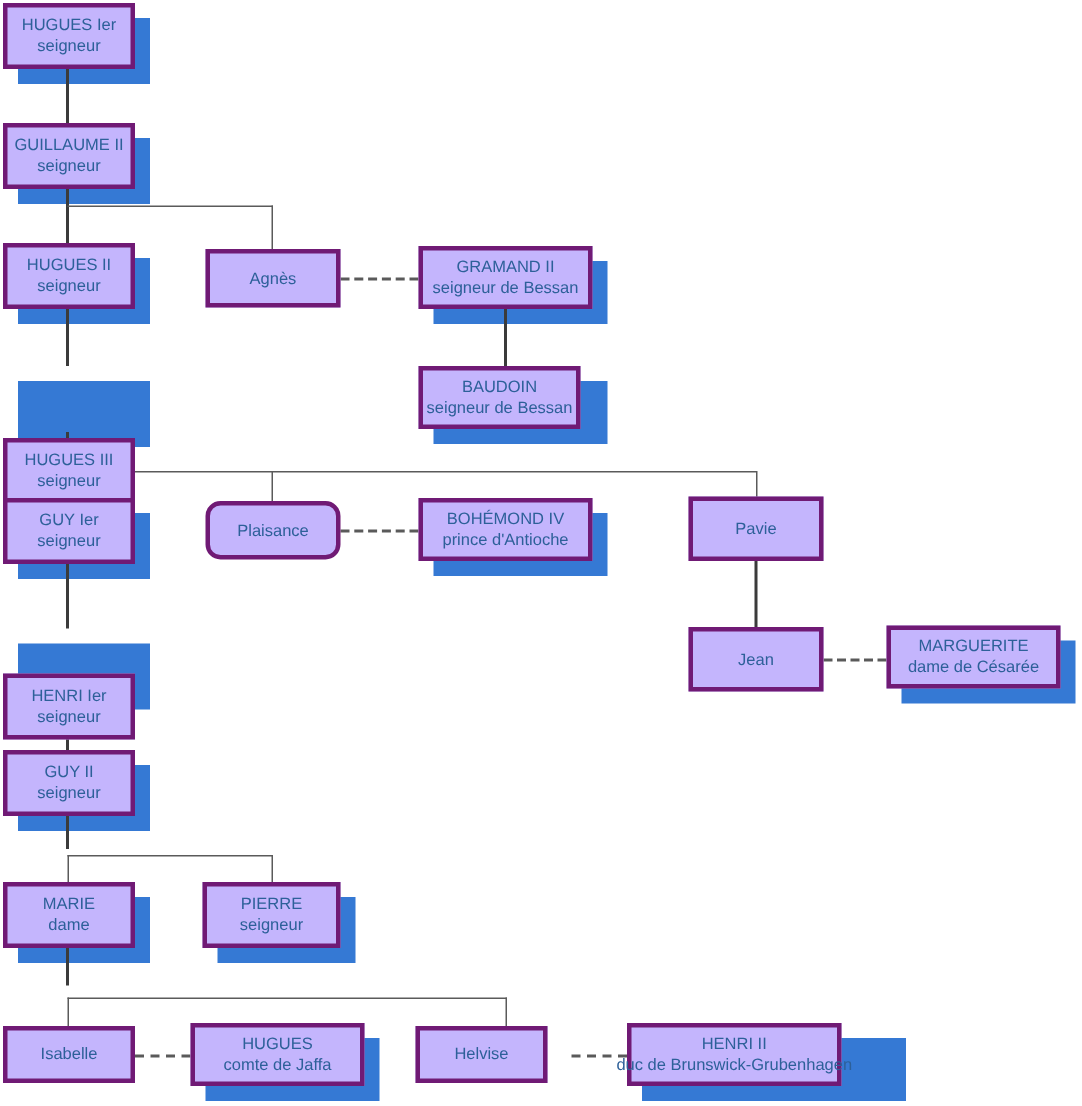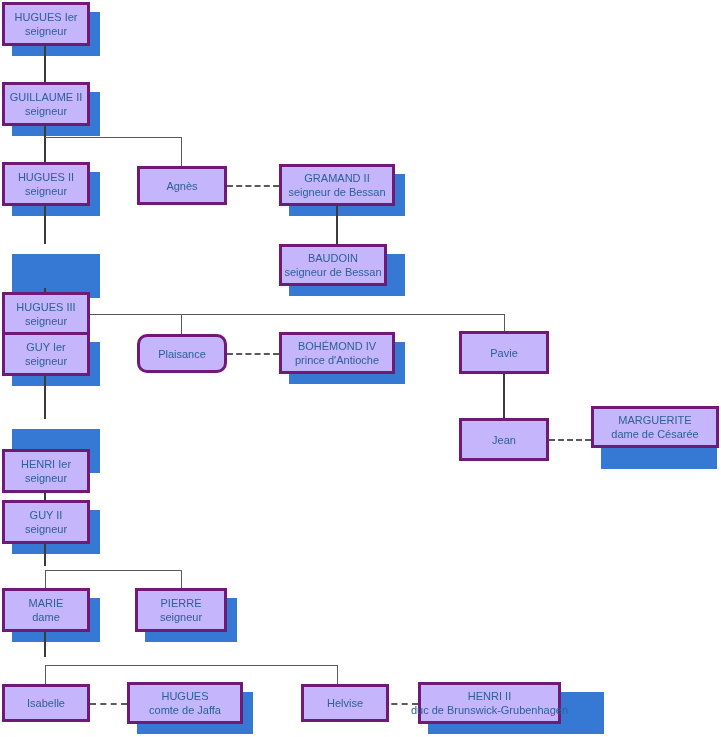--- a/index.html
+++ b/index.html
@@ -147,21 +147,21 @@
       <div class="node" style="left: 459px; top: 331px; width: 90px; height: 43px;">
         <span class="l1">Pavie</span>
       </div>
       <div class="node" style="left: 2px; top: 419px; width: 88px; height: 44px; margin-top: 30px;">
         <span class="l1">HENRI Ier</span>
         <span class="l2">seigneur</span>
       </div>
       <div class="node" style="left: 459px; top: 418px; width: 90px; height: 43px;">
         <span class="l1">Jean</span>
       </div>
-      <div class="node" style="left: 591px; top: 406px; width: 128px; height: 42px;">
+      <div class="node" style="left: 591px; top: 417px; width: 116px; height: 42px;">
         <span class="l1">MARGUERITE</span>
         <span class="l2">dame de Césarée</span>
       </div>
       <div class="node" style="left: 2px; top: 500px; width: 88px; height: 44px;">
         <span class="l1">GUY II</span>
         <span class="l2">seigneur</span>
       </div>
       <div class="node" style="left: 2px; top: 588px; width: 88px; height: 44px;">
         <span class="l1">MARIE</span>
         <span class="l2">dame</span>
@@ -170,21 +170,21 @@
         <span class="l1">PIERRE</span>
         <span class="l2">seigneur</span>
       </div>
       <div class="node" style="left: 2px; top: 684px; width: 88px; height: 38px;">
         <span class="l1">Isabelle</span>
       </div>
       <div class="node" style="left: 127px; top: 682px; width: 116px; height: 42px;">
         <span class="l1">HUGUES</span>
         <span class="l2">comte de Jaffa</span>
       </div>
-      <div class="node" style="left: 301px; top: 684px; width: 88px; height: 38px;">
+      <div class="node" style="left: 277px; top: 684px; width: 88px; height: 38px;">
         <span class="l1">Helvise</span>
       </div>
       <div class="node" style="left: 418px; top: 682px; width: 143px; height: 42px;">
         <span class="l1">HENRI II</span>
         <span class="l2">duc de Brunswick-Grubenhagen</span>
       </div>
     </div>
 </div>
 
 </body></html>

